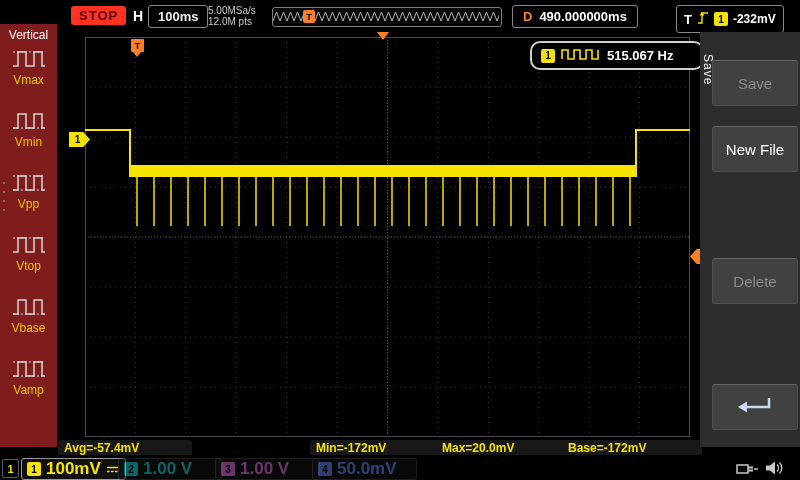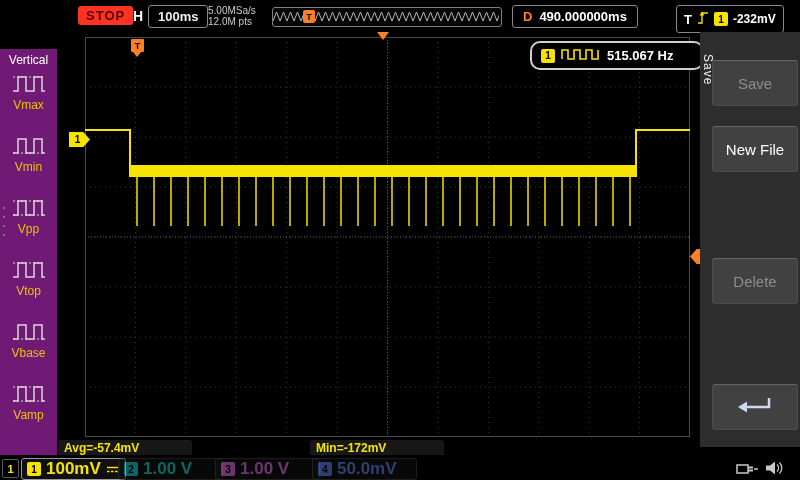--- a/index.html
+++ b/index.html
@@ -2,21 +2,21 @@
 <html><head>
 <meta charset="utf-8">
 <style>
   html,body{margin:0;padding:0;background:#000;}
   .screen{position:relative;width:800px;height:480px;background:#000;overflow:hidden;
           font-family:"Liberation Sans",sans-serif;-webkit-user-select:none;user-select:none;}
 
   
   .topbar{position:absolute;left:0;top:0;width:800px;height:32px;background:#000;}
   .brand{position:absolute;left:6px;top:4px;font-size:21px;font-weight:bold;color:#ffd400;letter-spacing:1px;}
-  .stop{position:absolute;left:78px;top:6px;background:#f32;color:#550000;font-weight:bold;font-size:13px;
+  .stop{position:absolute;left:71px;top:6px;background:#f32;color:#550000;font-weight:bold;font-size:13px;
         padding:2px 8px;border-radius:3px;letter-spacing:1px;}
   .h-label{position:absolute;left:133px;top:8px;color:#fff;font-weight:bold;font-size:14px;}
   .tb-box{position:absolute;left:148px;top:5px;border:1px solid #888;border-radius:3px;padding:3px 9px;
           color:#f0f0f0;font-weight:bold;font-size:13px;background:#000;}
   .rate{position:absolute;left:208px;top:5px;color:#ccc;font-size:10px;line-height:11px;white-space:nowrap;}
   .posbar{position:absolute;left:272px;top:7px;width:228px;height:18px;border:1px solid #808080;
           border-radius:3px;background:#050505;}
   .posbar svg{display:block;}
   .pos-t{position:absolute;left:30px;top:2px;width:12px;height:13px;background:#ff7f27;border-radius:2px;
          color:#000;font-size:9px;font-weight:bold;display:flex;align-items:center;justify-content:center;}
@@ -25,21 +25,21 @@
   .d-label{color:#ff7f27;font-weight:bold;font-size:13px;}
   .d-val{color:#fff;font-weight:bold;font-size:13px;white-space:nowrap;}
   .t-box{position:absolute;left:676px;top:5px;border:1px solid #888;border-radius:3px;padding:2px 7px;
          display:flex;gap:5px;align-items:center;background:#000;height:22px;}
   .t-label{color:#fff;font-weight:bold;font-size:13px;}
   .src-sq{width:14px;height:14px;background:#f7e300;border-radius:2px;color:#000;font-size:10px;
           font-weight:bold;display:flex;align-items:center;justify-content:center;}
   .t-val{color:#fff;font-weight:bold;font-size:12px;white-space:nowrap;}
 
   
-  .lm{position:absolute;left:0;top:49px;width:57px;height:423px;background:#701a75;}
+  .lm{position:absolute;left:0;top:24px;width:57px;height:423px;background:#7f1d1d;}
   .lm-title{position:absolute;left:0;top:4px;width:57px;text-align:center;color:#fff;font-size:12px;}
   .lm-items{position:absolute;left:0;top:22px;width:57px;height:396px;display:flex;flex-direction:column;
             align-items:center;gap:21px;}
   .lm-item{display:flex;flex-direction:column;align-items:center;gap:1px;cursor:pointer;}
   .mi-icon{width:36px;height:26px;display:block;}
   .mi-label{color:#e8c400;font-size:12px;}
   .lm-scroll{position:absolute;left:2px;top:158px;width:3px;height:52px;display:flex;flex-direction:column;
              gap:7px;align-items:center;}
   .lm-scroll i{width:2px;height:2px;background:#888;border-radius:50%;}
 
@@ -266,20 +266,22 @@
           <path d="M1,12 V3 H7 V12 H13 V3 H19 V12 H25 V3 H31 V12 H37 V3" stroke="#f7e300" stroke-width="1.6" fill="none"></path>
         </svg>
       </span>
       <span class="fc-val">515.067 Hz</span>
     </div>
   </div>
 
   <div class="meas-bar">
     <div class="meas m0">Avg=-57.4mV</div>
     <div class="meas m2">Min=-172mV</div>
+    <div class="meas m3">Max=20.0mV</div>
+    <div class="meas m4">Base=-172mV</div>
   </div>
 
   <div class="rm">
     <div class="rm-tab">Save</div>
     <div class="rm-btn b0 disabled">Save</div>
     <div class="rm-btn b1">New File</div>
     <div class="rm-btn b3 disabled">Delete</div>
     <div class="rm-btn b4">
       <span>
         <svg width="44" height="24" viewBox="0 0 44 24">

